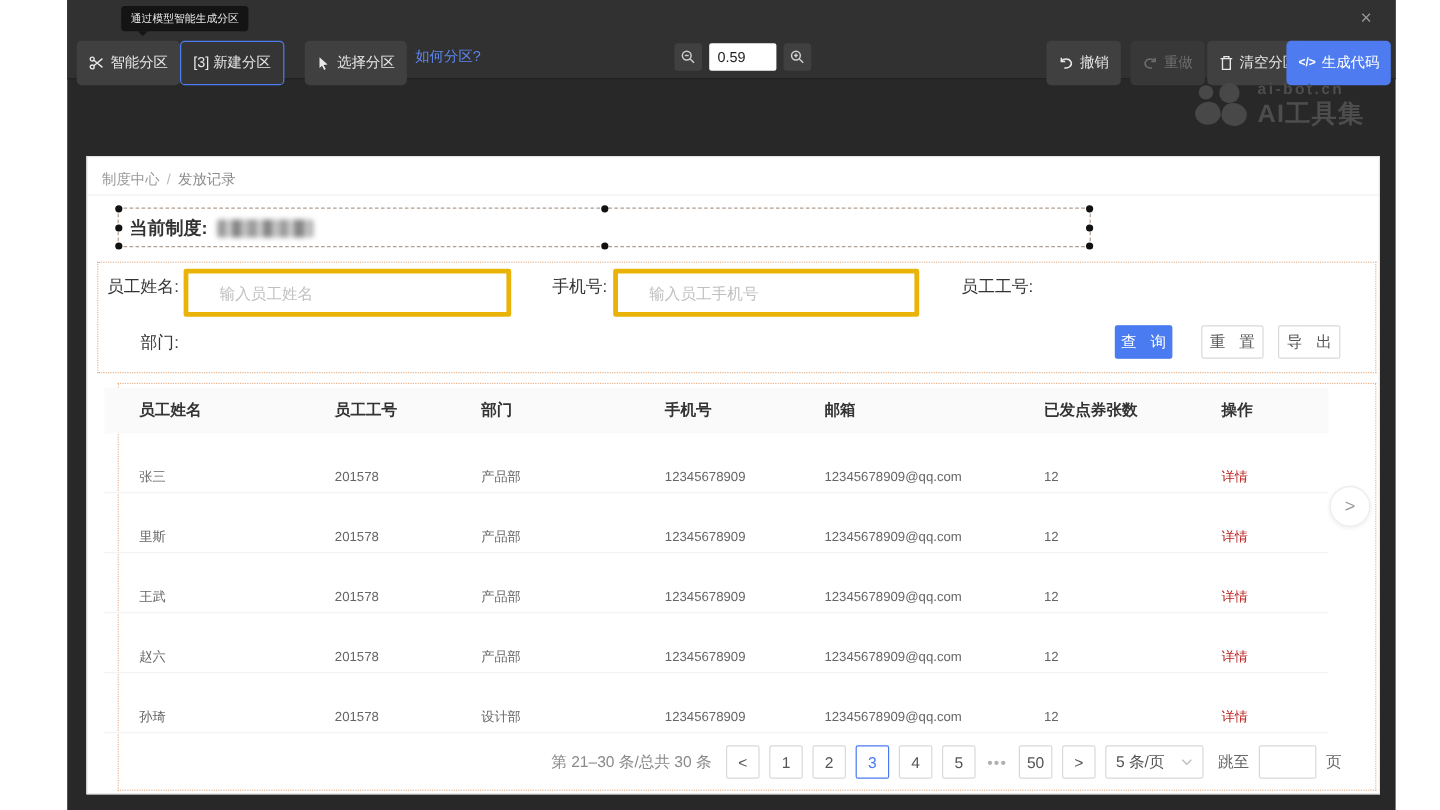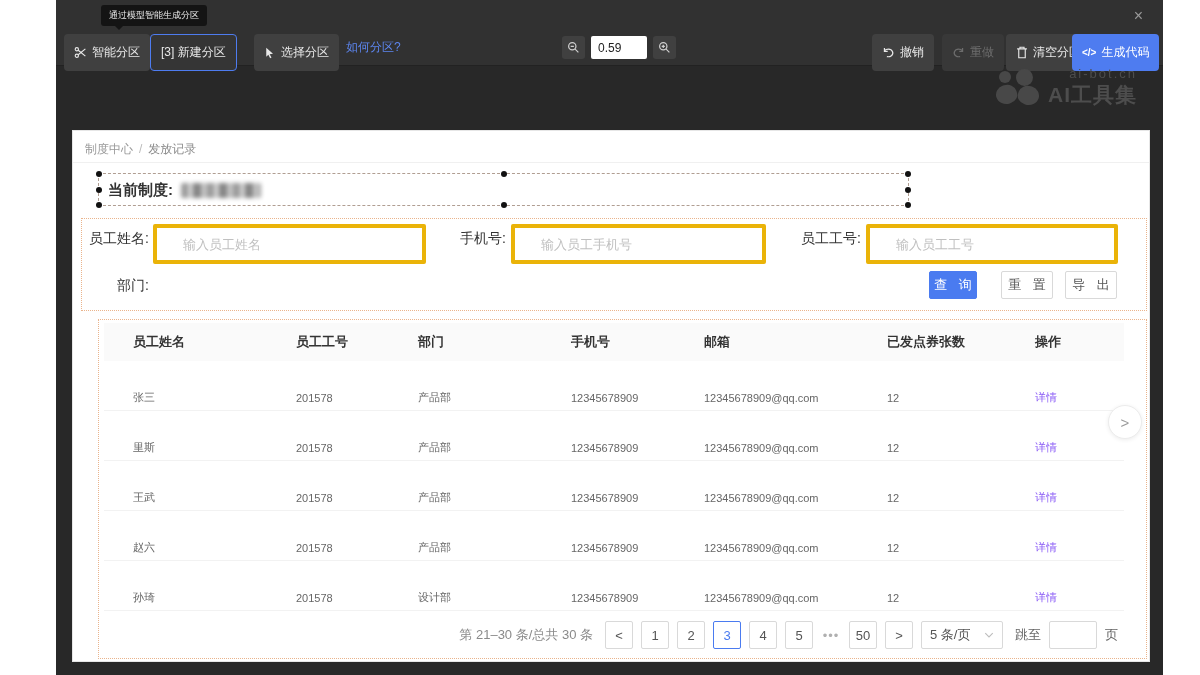--- a/index.html
+++ b/index.html
@@ -26,21 +26,21 @@
   .icon-glyph { font-size:13px; line-height:1; }
 
   
   .watermark { position:absolute; right:26px; top:66px; display:flex; align-items:center; gap:8px; }
   .paw { position:relative; width:44px; height:38px; }
   .paw .p1 { position:absolute; left:3px; top:2px; width:12px; height:12px; border-radius:50%; background:#484848; }
   .paw .p2 { position:absolute; left:20px; top:0px; width:17px; height:17px; border-radius:50%; background:#484848; }
   .paw .w1 { position:absolute; left:0px; top:16px; width:21px; height:19px; border-radius:50% 50% 45% 55%; background:#484848; transform:rotate(-18deg); }
   .paw .w2 { position:absolute; left:22px; top:17px; width:21px; height:19px; border-radius:50% 50% 55% 45%; background:#484848; transform:rotate(18deg); }
   .wm-text { text-align:left; color:#4d4d4d; }
-  .wm-line1 { font-size:13px; font-weight:normal; letter-spacing:2px;text-align:right; }
+  .wm-line1 { font-size:13px; font-weight:bold; letter-spacing:2px; }
   .wm-line2 { font-size:21px; font-weight:bold; letter-spacing:1px; }
 
   
   .panel { position:absolute; left:16px; top:130px; width:1078px; height:532px; background:#ffffff; border:1px solid #e6e6e6; }
   .breadcrumb { position:absolute; left:12px; top:10px; font-size:12px; color:#999; }
   .breadcrumb .sep { margin:0 6px; color:#bbb; }
   .breadcrumb .cur { color:#8a8a8a; }
   .bc-line { position:absolute; left:0; top:31px; width:100%; border-top:1px solid #f0f0f0; }
 
   
@@ -57,28 +57,28 @@
   .form-zone { position:absolute; left:8px; top:87px; width:1066px; height:93px; border:1px dotted #eab48c; }
   .f-label { position:absolute; font-size:14px; color:#333; text-align:right; line-height:28px; }
   .f-input { position:absolute; height:40px; border:4px solid #eab308; border-radius:2px; font-size:13px; color:#333; padding:0 26px; background:#fff; }
   .f-input::placeholder { color:#c0c0c0; }
   .f-select { position:absolute; height:28px; border:1px solid #d9d9d9; border-radius:2px; background:#fff; display:flex; align-items:center; justify-content:space-between; padding:0 10px; font-size:13px; color:#c0c0c0; cursor:pointer; }
   .f-btn { position:absolute; height:28px; border:1px solid #d9d9d9; border-radius:2px; background:#fff; color:#555; font-size:13px; display:flex; align-items:center; justify-content:center; letter-spacing:4px; padding-left:4px; cursor:pointer; }
   .f-btn.primary { background:#4a7bf0; border-color:#4a7bf0; color:#fff; }
 
   
   .table-zone { position:absolute; left:25px; top:188px; width:1049px; height:340px; border:1px dotted #eab48c; }
-  .tbl { position:absolute; left:31px; top:192px; width:1020px; }
+  .tbl { position:absolute; left:14px; top:192px; width:1020px; }
   .tbl-head { display:flex; height:38px; background:#fafafa; align-items:center; }
   .tbl-head .cell { font-size:13px; color:#333; font-weight:bold; }
   .tbl-row { display:flex; height:50px; align-items:center; border-bottom:1px solid #f2f2f2; }
   .tbl-row .cell { font-size:11px; color:#666;margin-top:24px; }
   .cell { padding-left:29px; overflow:hidden; white-space:nowrap; }
   .c1{width:163px;} .c2{width:122px;} .c3{width:153px;} .c4{width:133px;} .c5{width:183px;} .c6{width:148px;} .c7{width:118px;}
-  .link { color:#8b5cf6; cursor:pointer;text-align:right; }
+  .link { color:#b91c1c; cursor:pointer;text-align:right; }
 
   
   .pager { position:absolute; left:25px; top:482px; width:1020px; height:44px; display:flex; align-items:center; justify-content:flex-end; gap:8px; font-size:13px; color:#666; }
   .pg-summary { color:#8a8a8a; margin-right:4px; }
   .pg-btn { min-width:28px; height:28px; border:1px solid #d9d9d9; border-radius:2px; background:#fff; display:flex; align-items:center; justify-content:center; font-size:13px; color:#555; cursor:pointer; }
   .pg-btn.active { border-color:#4a7bf0; color:#4a7bf0; }
   .pg-ellipsis { color:#b0b0b0; letter-spacing:1px; min-width:20px; text-align:center; }
   .pg-size { width:82px; height:28px; border:1px solid #d9d9d9; border-radius:2px; display:flex; align-items:center; justify-content:space-between; padding:0 8px; color:#555; cursor:pointer; }
   .pg-jump-label { margin-left:4px; }
   .pg-jump-input { width:48px; height:28px; border:1px solid #d9d9d9; border-radius:2px; }
@@ -213,21 +213,20 @@
 
       <div class="form-zone"></div>
 
       <div class="f-label" style="left:8px;top:93px;width:68px;">员工姓名:</div>
       <input class="f-input" style="left: 80px; top: 93px; width: 273px;" placeholder="输入员工姓名">
 
       <div class="f-label" style="left:378px;top:93px;width:55px;">手机号:</div>
       <input class="f-input" style="left: 438px; top: 93px; width: 255px;" placeholder="输入员工手机号">
 
       <div class="f-label" style="left:716px;top:93px;width:72px;">员工工号:</div>
-      <input class="f-input" style="left: 793px; top: 93px; width: 252px;" placeholder="输入员工工号">
 
       <div class="f-label" style="left:30px;top:140px;width:46px;">部门:</div>
 
       <div class="f-btn primary" style="left:856px;top:140px;width:48px;">查 询</div>
       <div class="f-btn" style="left:928px;top:140px;width:52px;">重 置</div>
       <div class="f-btn" style="left:992px;top:140px;width:52px;">导 出</div>
 
       <div class="table-zone"></div>
 
       <div class="tbl">

